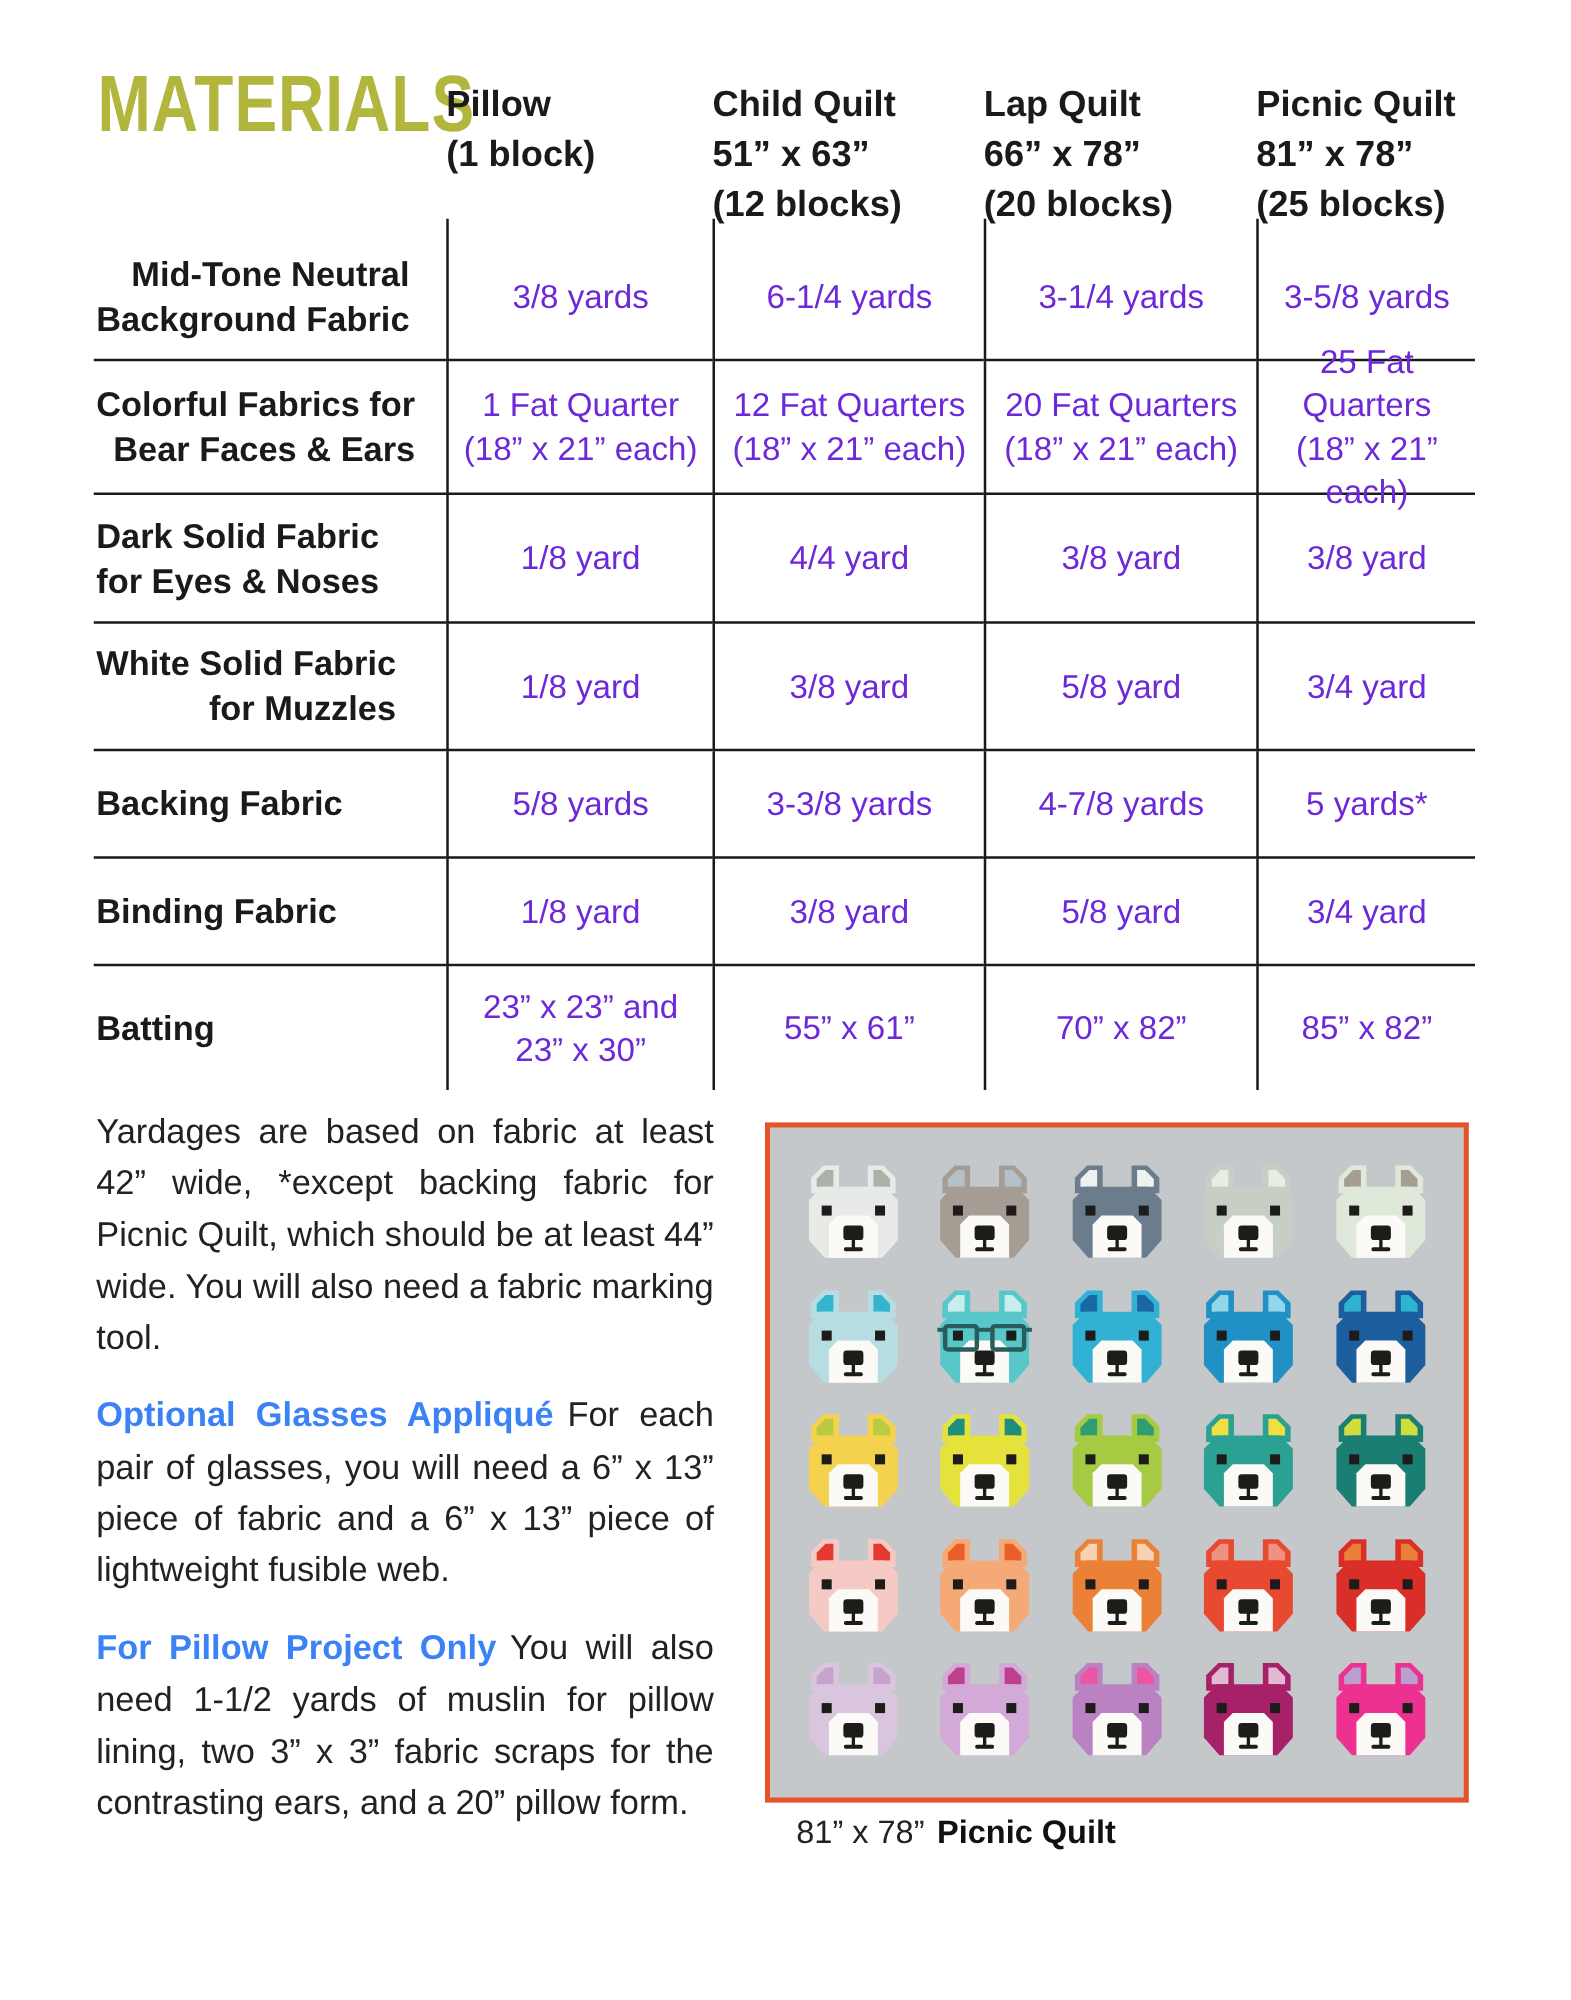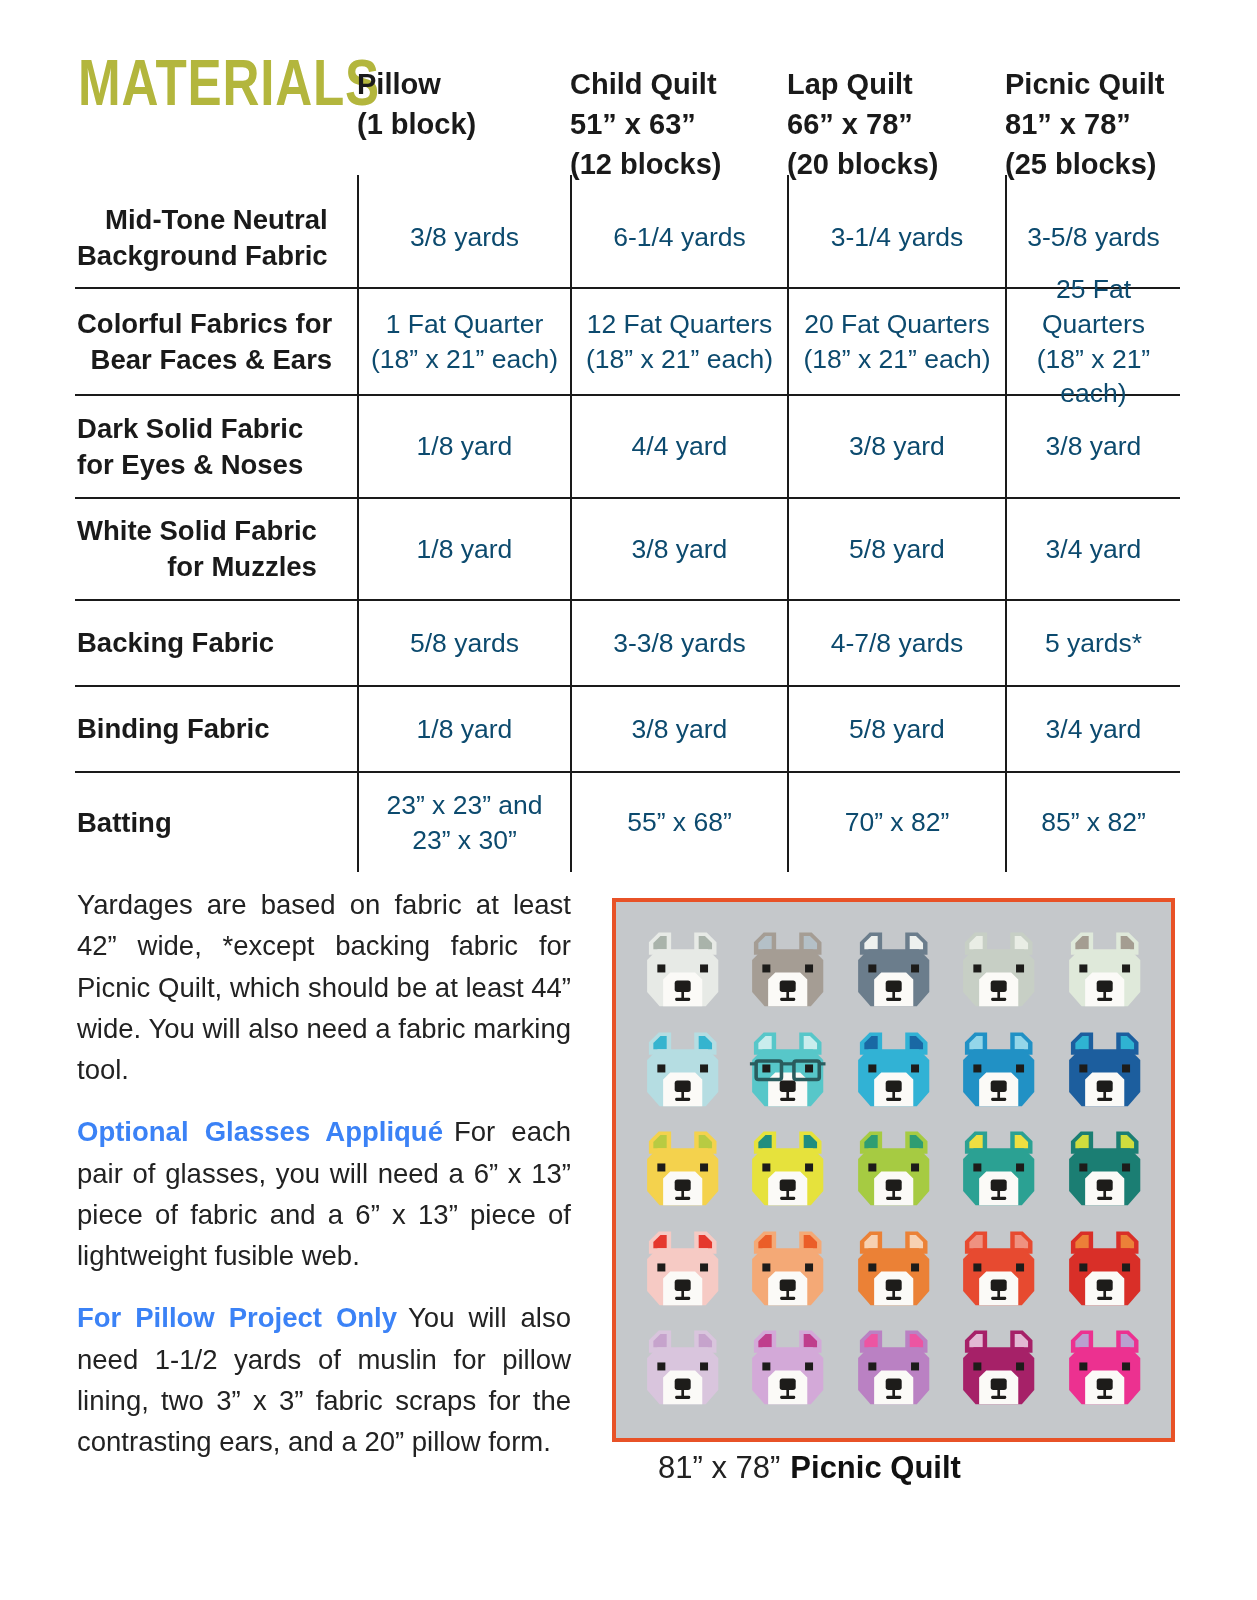--- a/index.html
+++ b/index.html
@@ -26,21 +26,21 @@
   }
   .hdr:not(.hdr-empty)::after{
     content:"";position:absolute;left:0;bottom:0;width:2px;height:13px;background:#1a1a1a;
   }
   .lab{
     font-weight:bold;font-size:27.5px;line-height:1.3;
     display:flex;align-items:center;white-space:pre-line;
     border-bottom:2px solid #1a1a1a;padding:0 6px 0 2px;
   }
   .val{
-    font-size:26.5px;line-height:1.32;font-weight:400;color:#0c4a6e;
+    font-size:26.5px;line-height:1.32;font-weight:400;color:#6d28d9;
     display:flex;align-items:center;justify-content:center;text-align:center;
     white-space:pre-line;
     border-left:2px solid #1a1a1a;border-bottom:2px solid #1a1a1a;
   }
   .lastrow{border-bottom:none;}
   
   .notes{
     position:absolute;left:77px;top:884px;width:494px;
     font-size:27.5px;line-height:1.5;text-align:justify;color:#222;
   }
@@ -48,21 +48,21 @@
   .note .lead{color:#3b82f6;margin-right:11px;}
   
   .quilt{
     position:absolute;left:612px;top:898px;width:563px;height:544px;
     box-sizing:border-box;border:4px solid #e85227;
     display:grid;grid-template-columns:repeat(5,1fr);grid-template-rows:repeat(5,1fr);
     padding:26px 16px 28px 16px;column-gap:4px;row-gap:16px;
   }
   .bear{width:100%;height:100%;}
   .caption{
-    position:absolute;left:658px;top:1450px;font-size:31px;color:#111;white-space:nowrap;
+    position:absolute;left:637px;top:1450px;font-size:26px;color:#111;white-space:nowrap;
   }
   .caption .cap-size{font-weight:400;color:#222;margin-right:10px;}
   .caption .cap-name{font-weight:bold;}
 </style>
 </head>
 <body>
 
 <div class="page">
   <h1 class="title" style="color: rgb(179, 182, 61);">MATERIALS</h1>
   <div class="mtable" id="mtable">
@@ -120,21 +120,21 @@
       <div class="cell val">4-7/8 yards</div>
       <div class="cell val">5 yards*</div>
       <div class="cell lab">Binding Fabric</div>
       <div class="cell val">1/8 yard</div>
       <div class="cell val">3/8 yard</div>
       <div class="cell val">5/8 yard</div>
       <div class="cell val">3/4 yard</div>
       <div class="cell lab lastrow">Batting</div>
       <div class="cell val lastrow">23” x 23” and
 23” x 30”</div>
-      <div class="cell val lastrow">55” x 68”</div>
+      <div class="cell val lastrow">55” x 61”</div>
       <div class="cell val lastrow">70” x 82”</div>
       <div class="cell val lastrow">85” x 82”</div>
     </div>
   <div class="notes" id="notes">
       <p class="note">Yardages are based on fabric at least 42” wide, *except backing fabric for Picnic Quilt, which should be at least 44” wide. You will also need a fabric marking tool.</p>
       <p class="note"><b class="lead">Optional Glasses Appliqué</b>For each pair of glasses, you will need a 6” x 13” piece of fabric and a 6” x 13” piece of lightweight fusible web.</p>
       <p class="note"><b class="lead">For Pillow Project Only</b>You will also need 1-1/2 yards of muslin for pillow lining, two 3” x 3” fabric scraps for the contrasting ears, and a 20” pillow form.</p>
     </div>
   <div class="quilt" id="quilt" style="background: rgb(197, 200, 203); border-color: rgb(232, 82, 39);">
       <svg viewBox="0 0 100 94" preserveAspectRatio="xMidYMid meet" class="bear">

